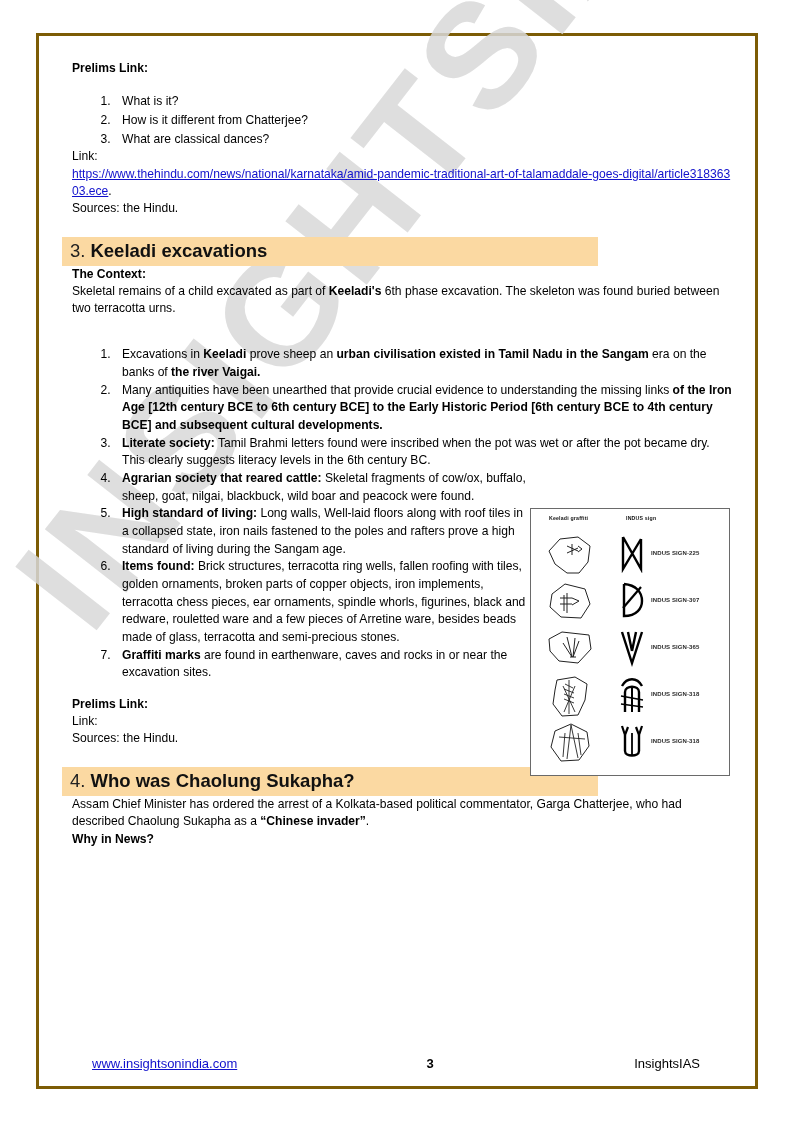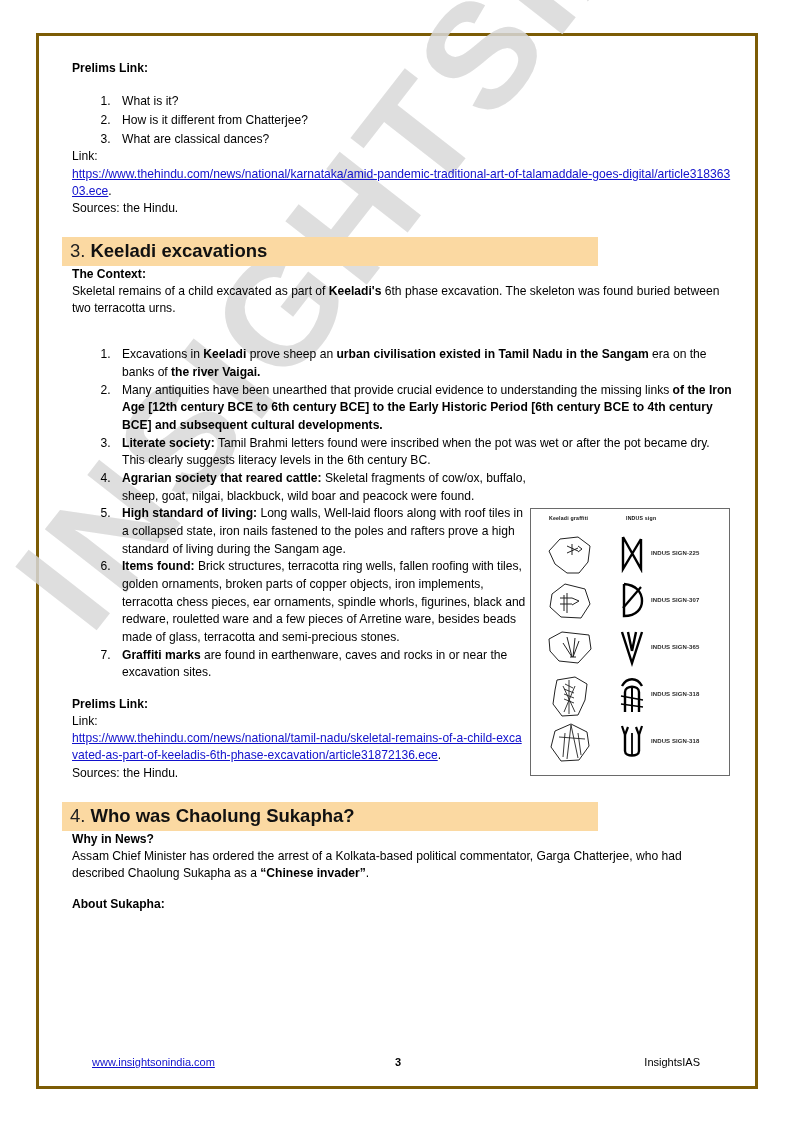--- a/index.html
+++ b/index.html
@@ -160,23 +160,24 @@
     shape-outside: inset(0);
   }
 
   
   #footer {
     position: absolute;
     left: 62px;
     top: 1056px;
     width: 672px;
     z-index: 3;
-    font-size: 11px;
+    font-size: 13px;
     display: flex;
     align-items: flex-start;
+    gap: 32px;
   }
   #footer .f-left  { width: 250px; padding-left: 30px; }
   #footer .f-mid   { width: 172px; text-align: center; font-weight: bold; }
   #footer .f-right { flex: 1; text-align: right; padding-right: 34px; }
 </style>
 </head>
 <body>
 
 <div id="page">
 
@@ -322,37 +323,35 @@
       </li>
       <li>
         <span class="bold">Graffiti marks</span><span> are found in earthenware, caves and rocks in or near the excavation sites.</span>
       </li>
     </ol>
 
     <div class="spacer-md"></div>
 
     <p class="para bold">Prelims Link:</p>
     <p class="para">Link:</p>
-    <p class="para"><a class="link" href="#">https://www.thehindu.com/news/national/tamil-nadu/skeletal-remains-of-a-child-excavated-as-part-of-keeladis-6th-phase-excavation/article31872136.ece</a><span>.</span></p>
     <p class="para">Sources: the Hindu.</p>
 
     <div class="spacer-lg"></div>
 
     <div class="section-head">
       <span class="num">4.</span><span class="ttl">Who was Chaolung Sukapha?</span>
     </div>
 
-    <p class="para bold">Why in News?</p>
     <p class="para">
       <span>Assam Chief Minister has ordered the arrest of a Kolkata-based political commentator, Garga Chatterjee, who had described Chaolung Sukapha as a </span><span class="bold">“Chinese invader”</span><span>.</span>
     </p>
+    <p class="para bold">Why in News?</p>
 
     <div class="spacer-md"></div>
 
-    <p class="para bold">About Sukapha:</p>
   </div>
 
   <div id="footer">
     <div class="f-left">
       <a class="link" href="#">www.insightsonindia.com</a>
     </div>
     <div class="f-mid">3</div>
     <div class="f-right">InsightsIAS</div>
   </div>
 

